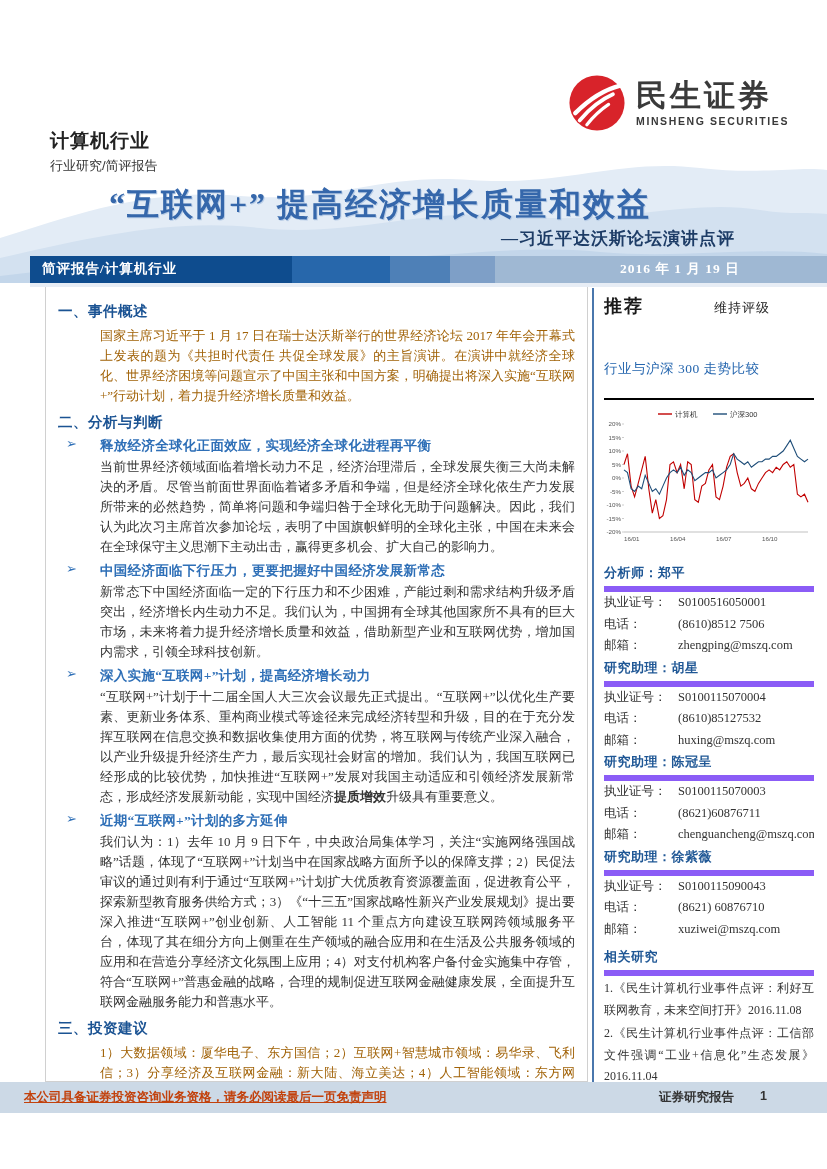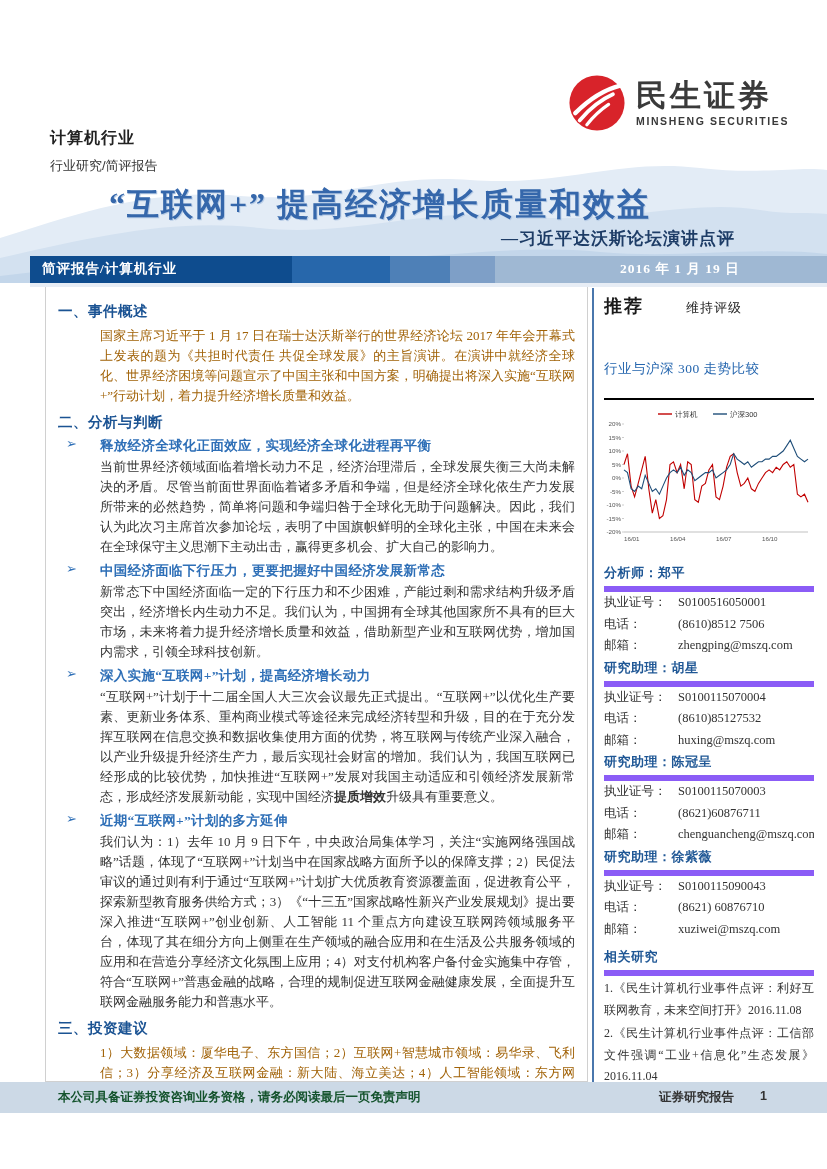--- a/index.html
+++ b/index.html
@@ -7,21 +7,21 @@
   body {
     position:relative; background:#ffffff; overflow:hidden;
     font-family:"Liberation Sans","DejaVu Sans",sans-serif; color:#333;
   }
   
   .mountains { position:absolute; left:0; top:118px; width:827px; height:165px; z-index:0; }
   .logo { position:absolute; right:38px; top:74px; display:flex; align-items:center; z-index:2; }
   .logo-mark { width:58px; height:58px; margin-right:10px; }
   .logo-text .cn { font-size:31px; font-weight:bold; color:#3a3a3a; letter-spacing:3px; line-height:32px; font-family:"Liberation Serif","DejaVu Serif",serif; }
   .logo-text .en { font-size:10.5px; font-weight:bold; color:#3a3a3a; letter-spacing:1.6px; margin-top:3px; }
-  .industry { position:absolute; left:50px; top:128px; font-size:16px; font-weight:bold; color:#222; z-index:2;
+  .industry { position:absolute; left:50px; top:128px; font-size:19px; font-weight:bold; color:#222; z-index:2;
               font-family:"Liberation Serif","DejaVu Serif",serif; letter-spacing:1px;}
   .report-type { position:absolute; left:50px; top:157px; font-size:13px; color:#333; z-index:2; }
   .main-title { position:absolute; left:0; top:183px; width:760px; text-align:center; z-index:2;
       font-size:32px; font-weight:bold; color:#3567ab; letter-spacing:2px;
       font-family:"Liberation Serif","DejaVu Serif",serif;
       text-shadow:1px 1px 0 #b9cde6; }
   .sub-title { position:absolute; right:92px; top:227px; z-index:2;
       font-size:17px; font-weight:bold; color:#1d3c66; letter-spacing:1px;
       font-family:"Liberation Serif","DejaVu Serif",serif; }
   .date-bar { position:absolute; left:30px; top:256px; width:797px; height:27px; z-index:3;
@@ -46,21 +46,21 @@
   .bullet { position:relative; padding-left:42px; margin-top:5px; }
   .bullet .arrow { position:absolute; left:8px; top:-1px; color:#2e6fb7; font-size:13px; }
   .bullet .b-head { font-size:13.5px; font-weight:bold; color:#2e6fb7; margin-bottom:2px; letter-spacing:.3px;
       font-family:"Liberation Serif","DejaVu Serif",serif; }
   .bullet .b-text { font-size:13px; line-height:20px; color:#333; text-align:justify;
       font-family:"Liberation Serif","DejaVu Serif",serif; }
   
   .v-divider { position:absolute; left:592px; top:288px; width:2px; height:794px; background:#4a77ad; z-index:2; }
   
   .sidebar { position:absolute; left:604px; top:294px; width:210px; height:788px; overflow:hidden; z-index:2; }
-  .rating-row { display:flex; align-items:baseline; margin-bottom:42px; }
+  .rating-row { display:flex; align-items:baseline; margin-bottom:42px;gap:28px; }
   .rating { font-size:18px; font-weight:bold; color:#1a1a1a; letter-spacing:2px;
       font-family:"Liberation Serif","DejaVu Serif",serif; }
   .rating-note { font-size:13px; color:#222; margin-left:42px; letter-spacing:1px;
       font-family:"Liberation Serif","DejaVu Serif",serif; }
   .side-head { font-size:13.5px; font-weight:normal; color:#2465ae; padding-bottom:20px;
       border-bottom:2px solid #000000; letter-spacing:.5px;
       font-family:"Liberation Serif","DejaVu Serif",serif; }
   .chart-wrap { margin:6px 0 14px 0; }
   .an-block { margin-bottom:2px; }
   .an-head { font-size:13px; font-weight:bold; color:#1f5795; padding-bottom:4px; border-bottom:6px solid #8b5cf6;
@@ -68,21 +68,21 @@
   .an-row { display:flex; font-size:12.5px; line-height:21.5px; color:#333;
       font-family:"Liberation Serif","DejaVu Serif",serif; }
   .an-row .lab { width:74px; flex:none; }
   .an-row .val { flex:1; }
   .related { margin-top:8px; }
   .rel-item { font-size:12px; line-height:21.5px; color:#333; text-align:justify; margin-top:2px;
       font-family:"Liberation Serif","DejaVu Serif",serif; }
   
   .footer-bar { position:absolute; left:0; top:1082px; width:827px; height:31px; background:#ccd9e6; z-index:4;
       display:flex; align-items:center; }
-  .footer-left { margin-left:58px; font-size:12.5px; font-weight:bold; color:#14532d; }
+  .footer-left { margin-left:24px; font-size:12.5px; font-weight:bold; color:#c2410c;text-decoration:underline; }
   .footer-right { margin-left:auto; margin-right:60px; font-size:12.5px; font-weight:bold; color:#333; display:flex; }
   .footer-page { margin-left:26px; }
 </style>
 </head>
 <body>
 
 <svg class="mountains" viewBox="0 0 827 165" preserveAspectRatio="none">
   <path d="M0,120 C80,95 150,70 240,78 C330,86 380,55 470,62 C560,69 620,40 700,50 C760,57 800,48 827,52 L827,165 L0,165 Z" fill="#e3ecf6"></path>
   <path d="M0,140 C90,120 170,100 260,110 C350,120 430,88 520,98 C610,108 690,80 760,92 C790,97 810,94 827,96 L827,165 L0,165 Z" fill="#d3e1f0"></path>
   <path d="M0,158 C100,146 200,132 300,140 C400,148 500,124 600,134 C680,141 760,128 827,136 L827,165 L0,165 Z" fill="#c3d6ea"></path>

